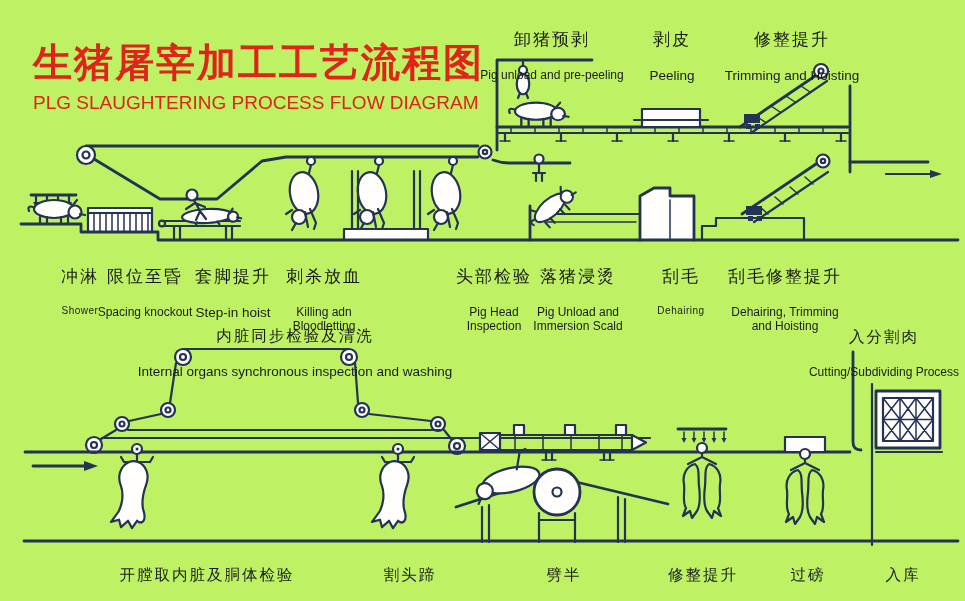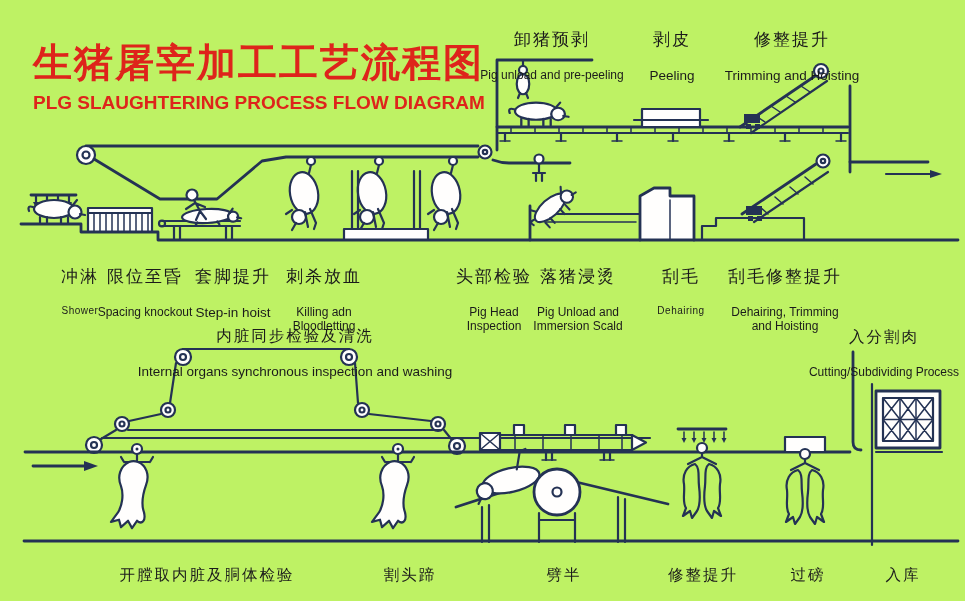--- a/index.html
+++ b/index.html
@@ -13,21 +13,21 @@
   .zh{font-size:17px;font-weight:400;letter-spacing:2px;white-space:nowrap;
       font-family:"DejaVu Sans","Liberation Sans",sans-serif;}
   .zh-sm{font-size:15.5px;}
   .en{font-size:12px;white-space:pre-line;}
   .en-md{font-size:13.5px;}
   .en-lg{font-size:10px;letter-spacing:.5px;}
   .nowrap{white-space:nowrap;text-align:center;}
   #title{position:absolute;left:33px;top:36px;color:#de241b;}
   #title .t-zh{font-size:39px;font-weight:800;letter-spacing:2px;white-space:nowrap;
       font-family:"DejaVu Sans","Liberation Sans",sans-serif;}
-  #title .t-en{font-size:19px;font-weight:700;white-space:nowrap;margin-top:2px;}
+  #title .t-en{font-size:19px;font-weight:400;white-space:nowrap;margin-top:2px;}
   
   #diagram{position:absolute;left:0;top:0;}
   #diagram path,#diagram line,#diagram circle,#diagram ellipse,
   #diagram rect,#diagram polygon{
       stroke:#243254;stroke-width:2.2;fill:none;
       stroke-linecap:round;stroke-linejoin:round;}
   #diagram .fw{fill:#fffefd;}
   #diagram .fd{fill:#243254;stroke:none;}
   #diagram .w3{stroke-width:2.8;}
   #diagram .thin{stroke-width:1.5;}

